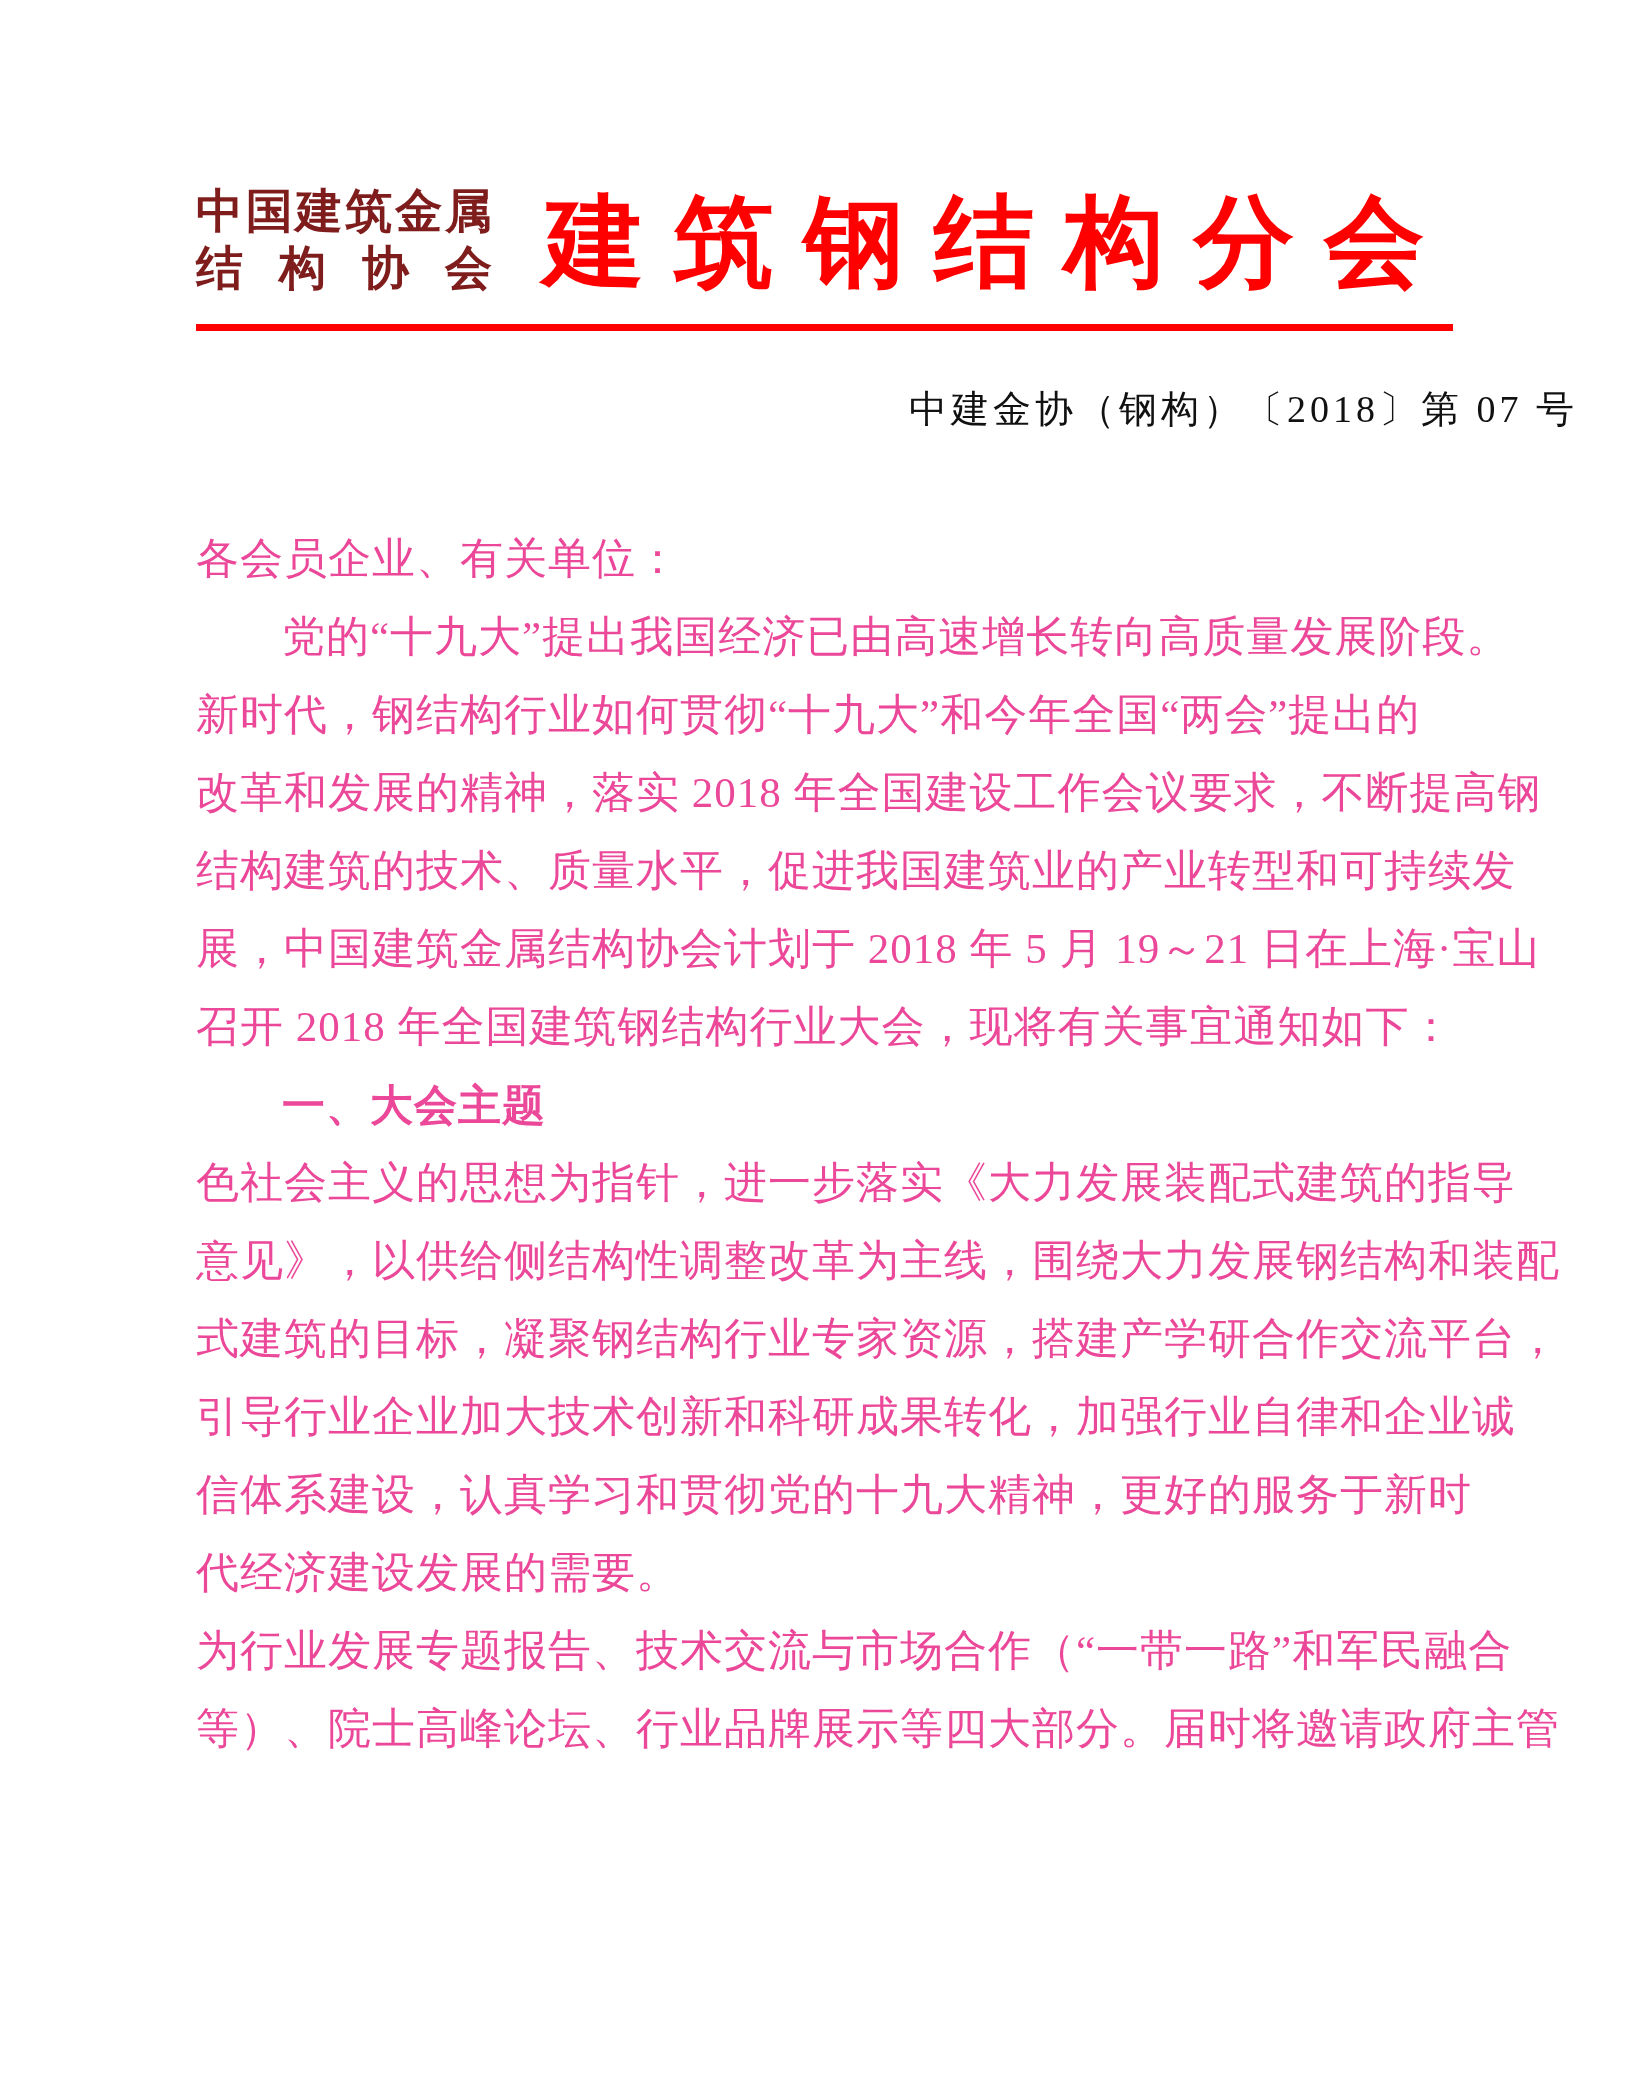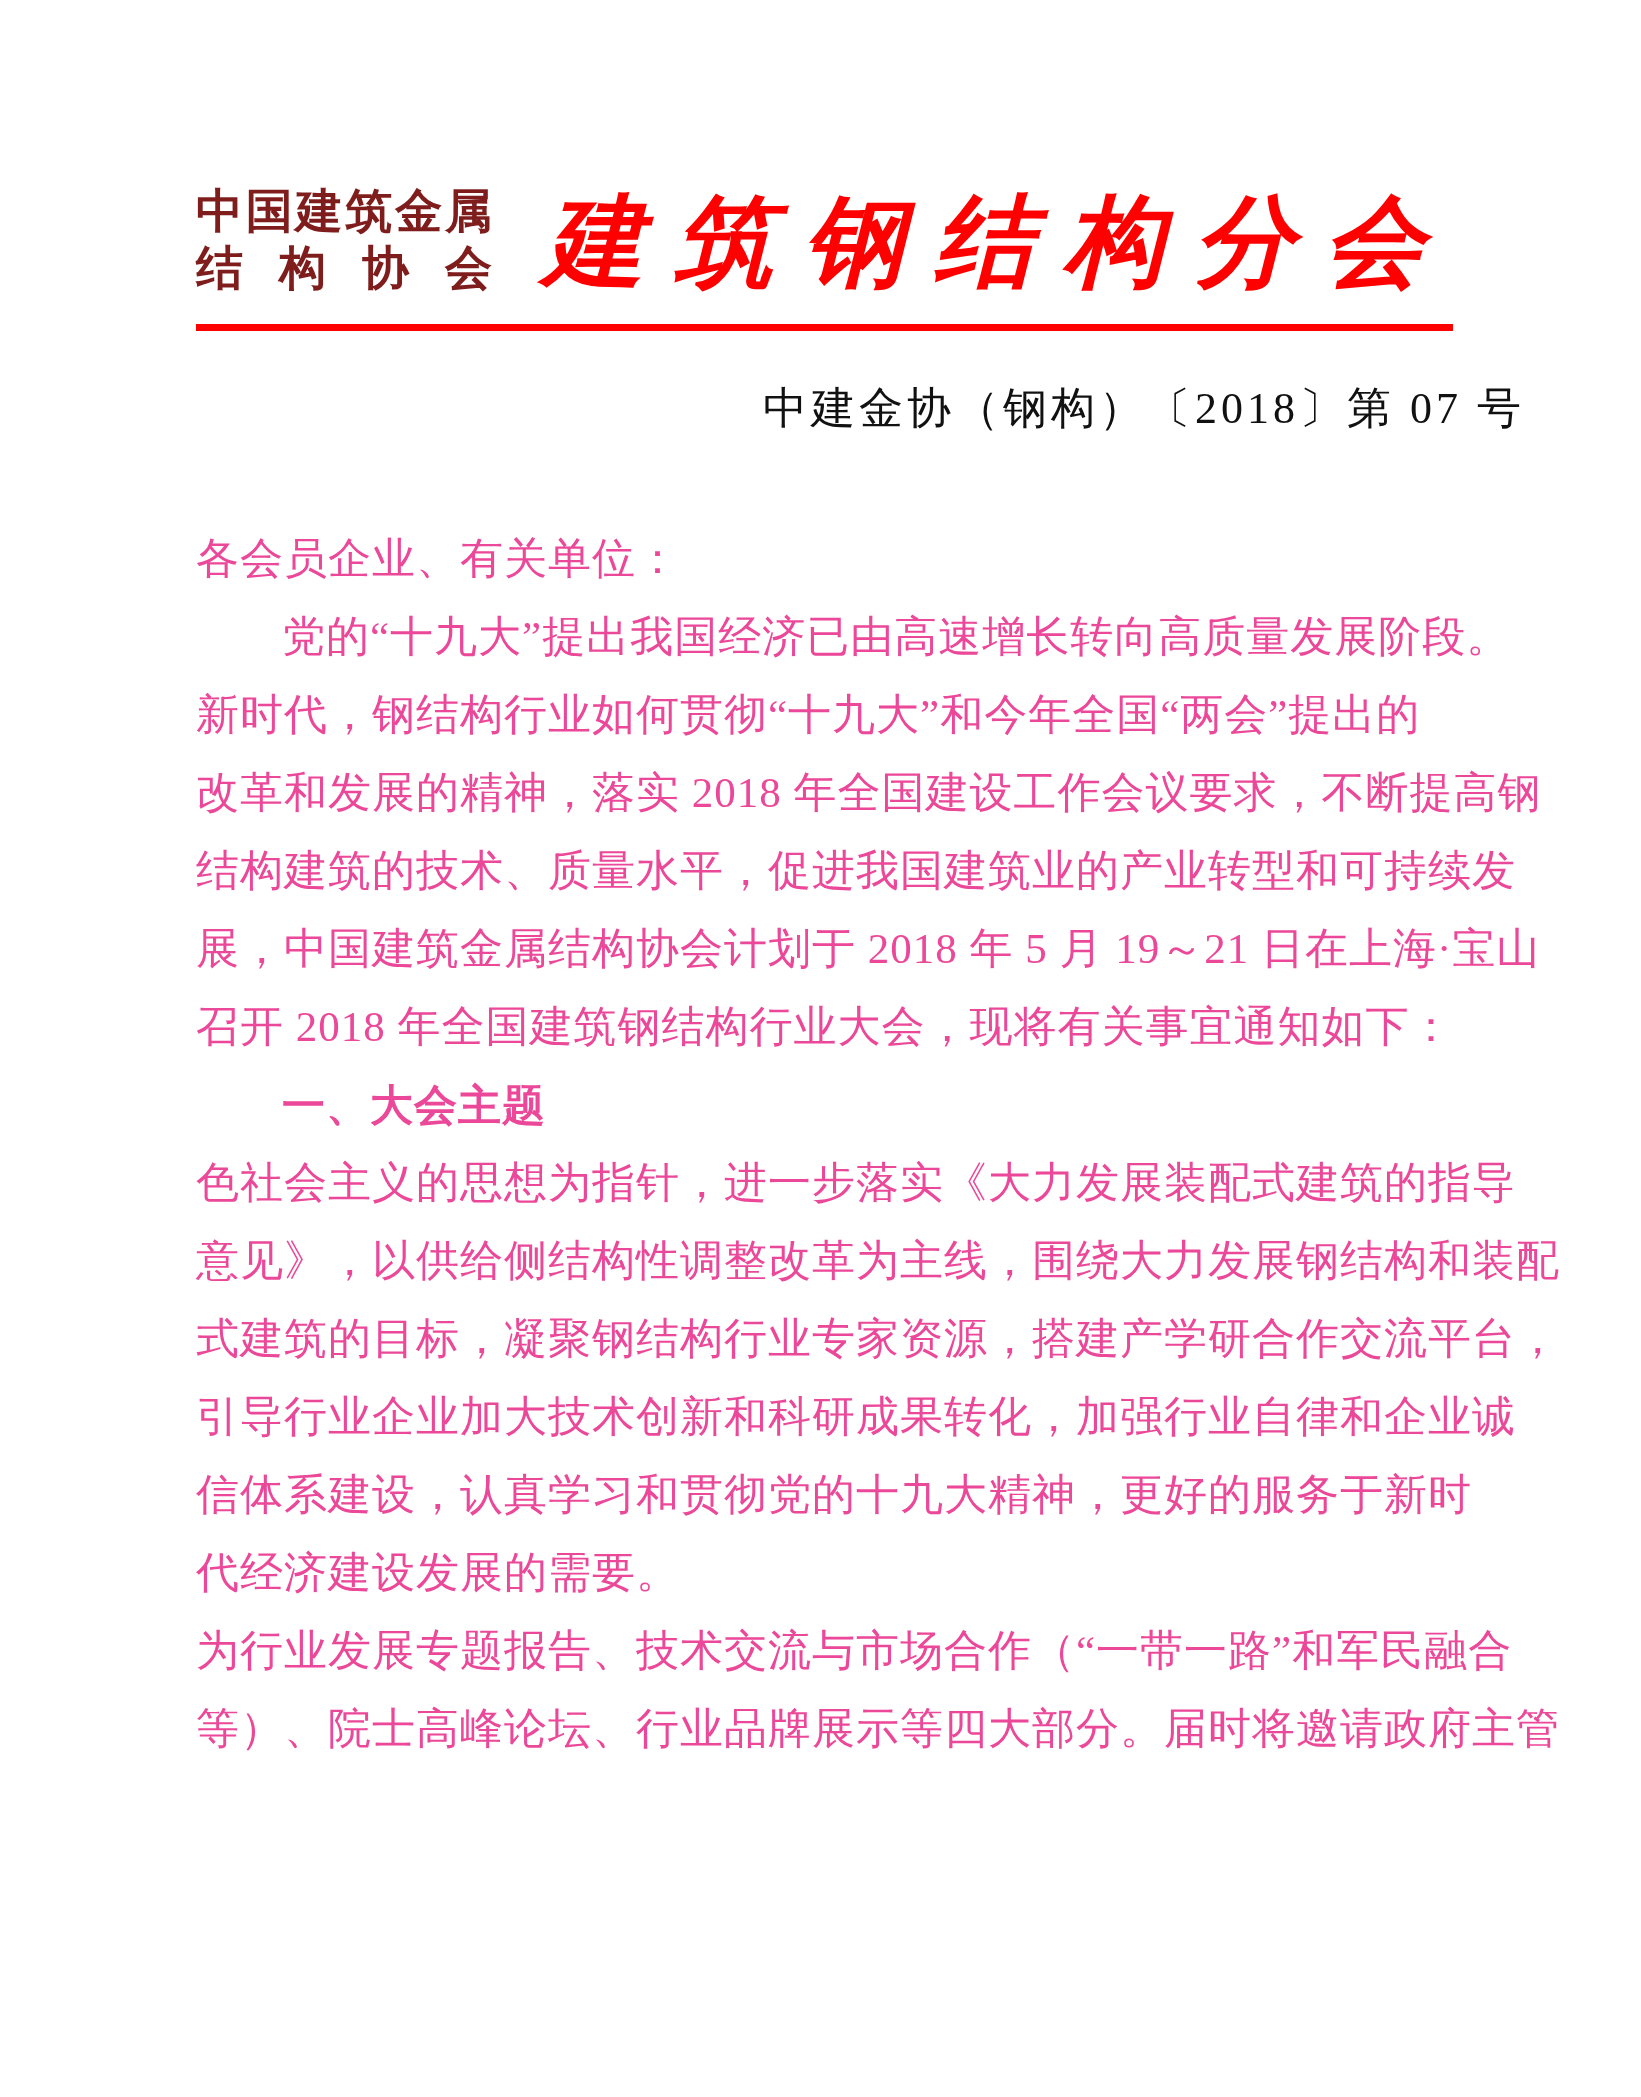--- a/index.html
+++ b/index.html
@@ -36,37 +36,36 @@
   }
   .branch-title {
     margin-left: 52px;
     color: #ff0000;
     font-weight: bold;
     font-size: 100px;
     line-height: 108px;
     letter-spacing: 30px;
     white-space: nowrap;
     font-family: "Liberation Serif", "DejaVu Serif", serif;
-    font-style: italic;
   }
 
   
   .red-rule {
     margin: 27px 0 0 196px;
     width: 1257px;
     height: 7px;
     background: #ff0000;
   }
 
   
   .doc-number {
     margin-top: 55px;
-    padding-right: 116px;
+    padding-right: 63px;
     text-align: right;
-    font-size: 44px;
+    font-size: 38px;
     line-height: 46px;
     letter-spacing: 4px;
     color: #111111;
     font-family: "Liberation Serif", "DejaVu Serif", serif;
   }
 
   
   .doc-title { text-align: center; }
   .doc-title .t-line1 {
     margin-top: 24px;

